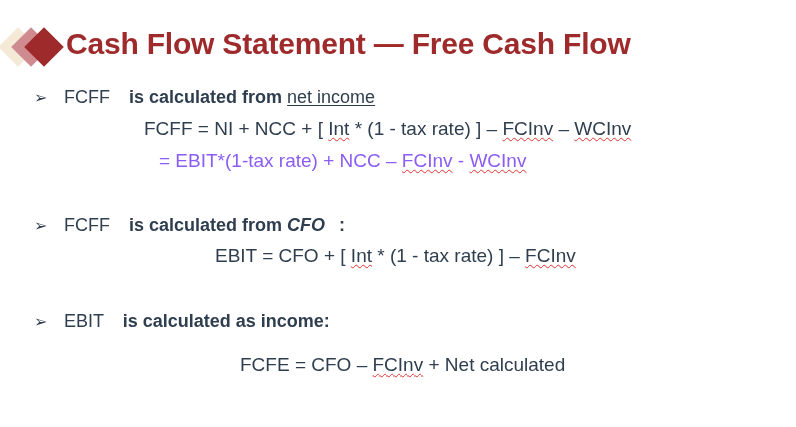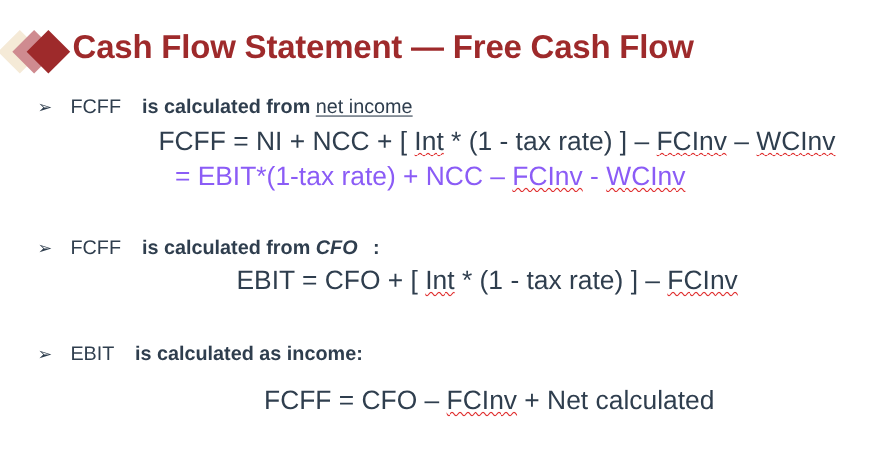--- a/index.html
+++ b/index.html
@@ -76,21 +76,21 @@
   }
   .b-reg  { font-weight: normal; margin-top: 16px; }
   .b-bold { font-weight: bold; margin-left: 14px; }
   .b-bi   { font-weight: bold; font-style: italic; }
   .b-ul   { text-decoration: underline; text-underline-offset: 2px; }
 
   .formula {
     position: absolute;
     white-space: nowrap;
     color: #2f3e4e;
-    font-size: 24px;
+    font-size: 19px;
     line-height: 23px;
   }
   .formula.red { color: #8b5cf6; }
 
   
   .sp {
     text-decoration: underline wavy #e03030;
     text-decoration-skip-ink: none;
     text-underline-offset: 2px;
     text-decoration-thickness: 1px;
@@ -137,16 +137,16 @@
 
   <div class="formula" id="row-f3">
     <span>EBIT = CFO + [ </span><span class="sp">Int</span><span> * (1 - tax rate) ] – </span><span class="sp">FCInv</span>
   </div>
 
   <div class="bullet-row" id="row-b3">
     <span class="bullet-glyph">➢</span><span class="b-reg">EBIT </span><span class="b-bold">is calculated as income:</span>
   </div>
 
   <div class="formula" id="row-f4">
-    <span>FCFF = CFO – </span><span class="sp">FCInv</span><span> + Net calculated</span>
+    <span>FCFE = CFO – </span><span class="sp">FCInv</span><span> + Net calculated</span>
   </div>
 
 </div>
 
 </body></html>

